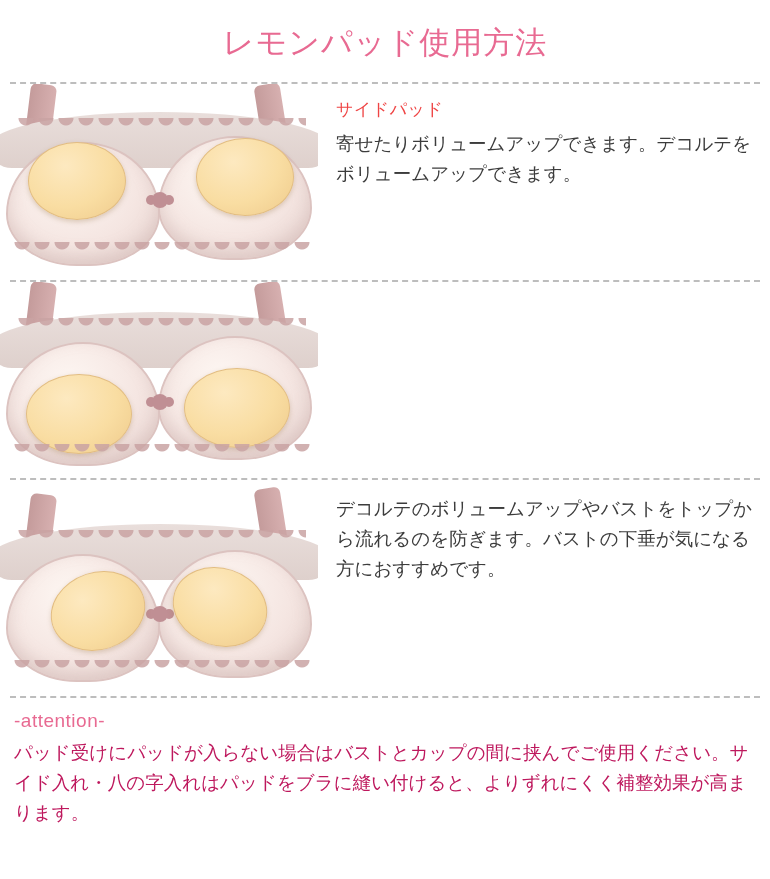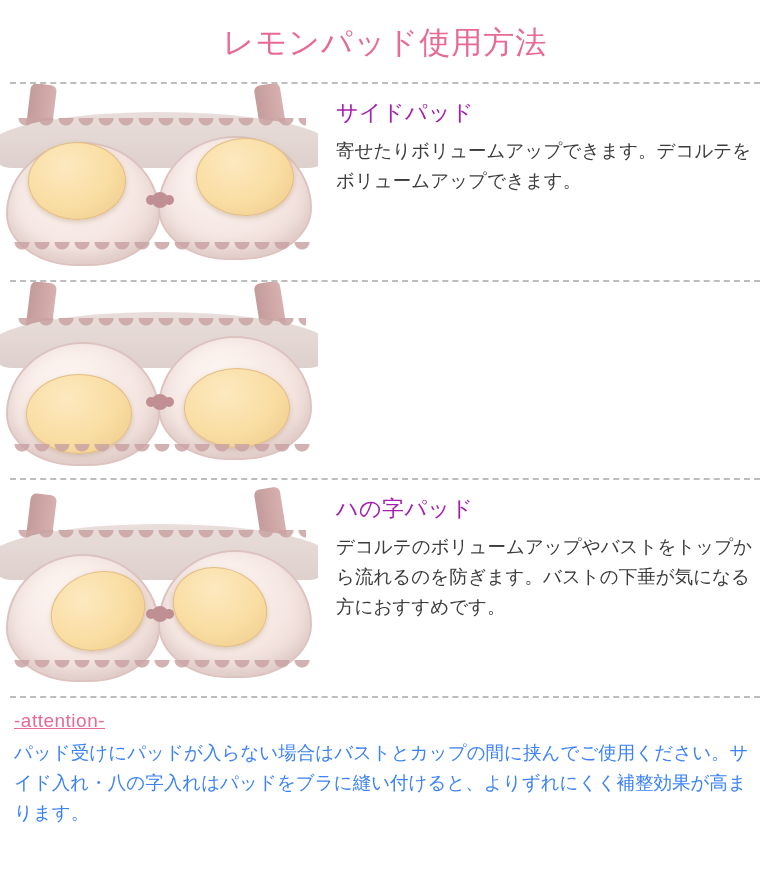--- a/index.html
+++ b/index.html
@@ -54,46 +54,45 @@
   .row-1 .photo, .row-1 .photo-inner { height: 196px; }
   .row-2 .photo, .row-2 .photo-inner { height: 196px; }
   .row-3 .photo, .row-3 .photo-inner { height: 216px; }
 
   .text-col {
     flex: 1 1 auto;
     padding: 14px 16px 10px 18px;
     box-sizing: border-box;
   }
   .pad-label {
-    color: #a21caf;
-    font-size: 22px;
+    color: #ef4444;
+    font-size: 17px;
     margin: 0 0 8px 0;
     letter-spacing: 0.5px;
   }
   .pad-desc {
     font-size: 18.5px;
     line-height: 1.62;
     color: #3c3c3c;
     margin: 0;
     letter-spacing: 0px;
   }
   .attention-block {
     padding: 10px 14px 0 14px;
   }
   .attention-title {
     color: #e86a92;
     font-size: 19px;
     margin: 2px 0 6px 0;
     letter-spacing: 0.5px;
-    text-decoration: underline;
   }
   .attention-text {
     font-size: 18.5px;
     line-height: 1.62;
-    color: #3b82f6;
+    color: #be185d;
     margin: 0;
   }
 
   
   .bra {
     position: absolute;
     left: 0; top: 0;
     width: 318px; height: 100%;
   }
   .strap {
@@ -217,21 +216,20 @@
           <div class="cup" style="left:6px;top:74px;width:150px;height:124px;"></div>
           <div class="cup" style="left:158px;top:70px;width:150px;height:124px;"></div>
           <div class="center-bow" style="left:152px;top:126px;"></div>
           <div class="pad" style="left:50px;top:92px;width:94px;height:76px;transform:rotate(-18deg);"></div>
           <div class="pad" style="left:172px;top:88px;width:94px;height:76px;transform:rotate(18deg);"></div>
           <div class="lace" style="left:12px;top:180px;width:300px;"></div>
         </div>
       </div>
     </div>
     <div class="text-col">
-      <div class="pad-label">ハの字パッド</div>
       <p class="pad-desc">デコルテのボリュームアップやバストをトップから流れるのを防ぎます。バストの下垂が気になる方におすすめです。</p>
     </div>
   </div>
 
   <div class="divider"></div>
 
   <div class="attention-block">
     <div class="attention-title">-attention-</div>
     <p class="attention-text">パッド受けにパッドが入らない場合はバストとカップの間に挟んでご使用ください。サイド入れ・八の字入れはパッドをブラに縫い付けると、よりずれにくく補整効果が高まります。</p>
   </div>

